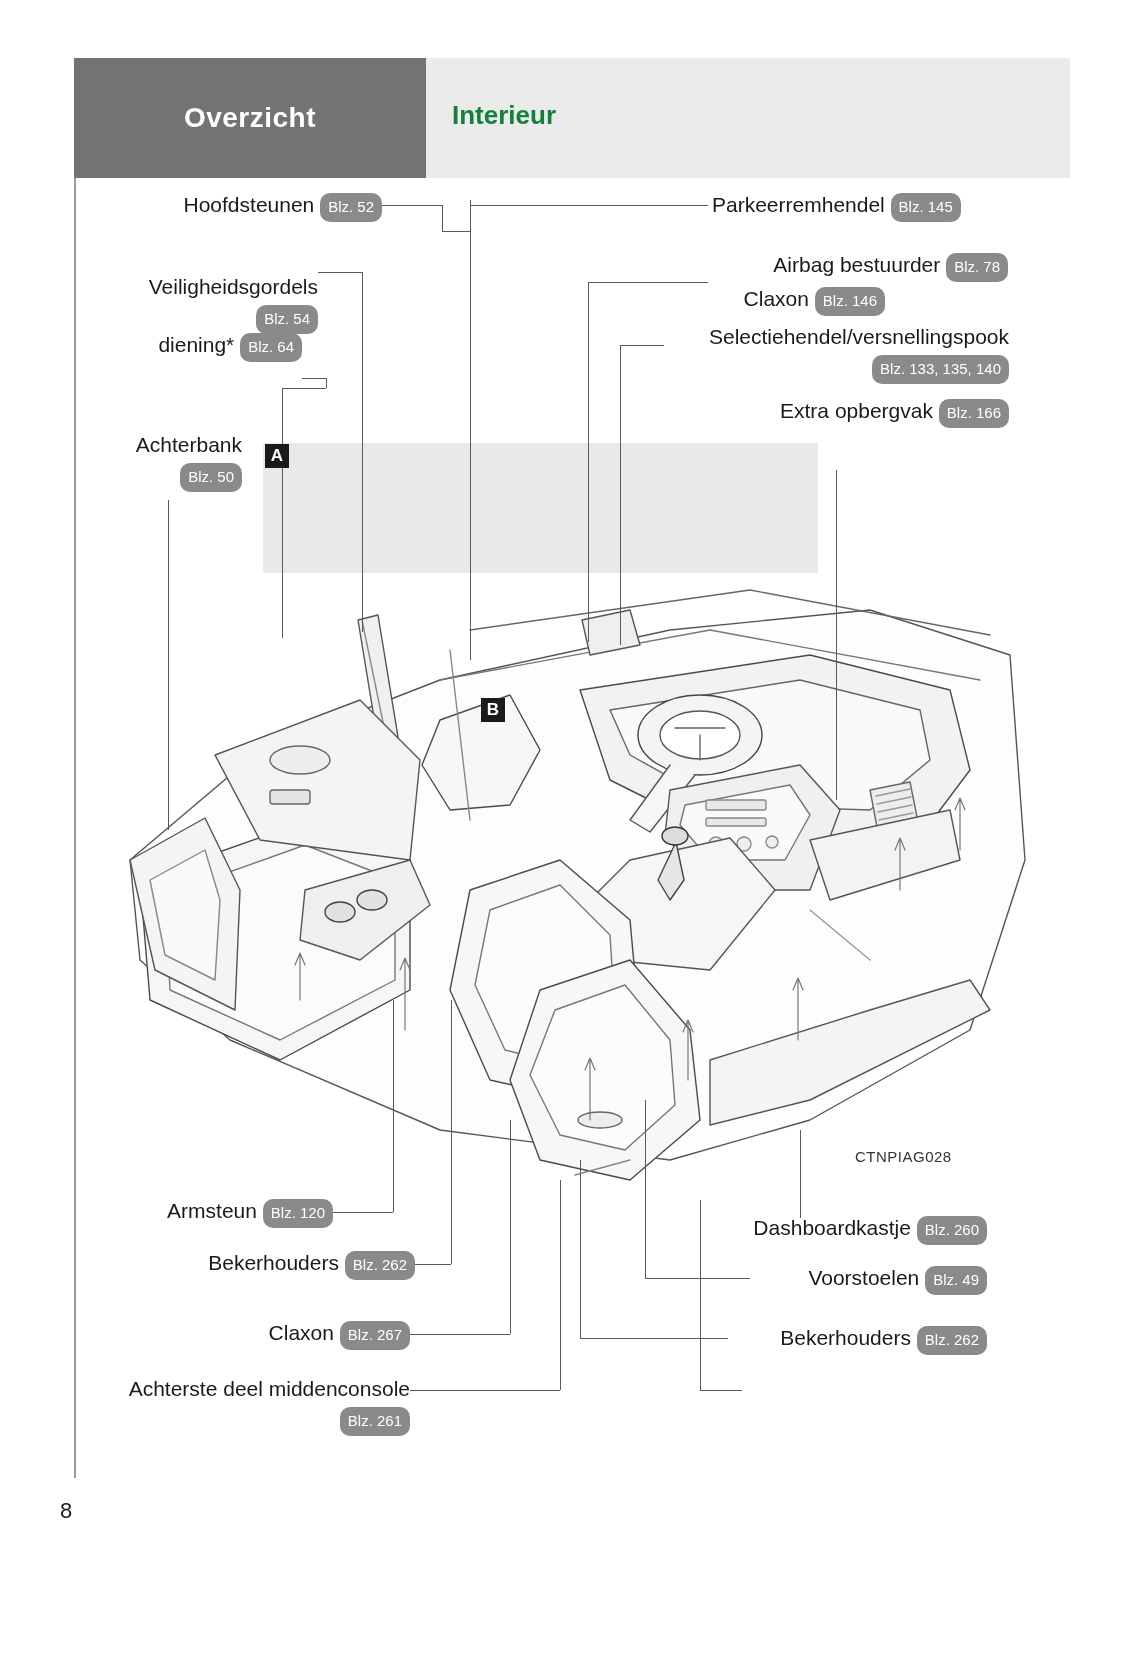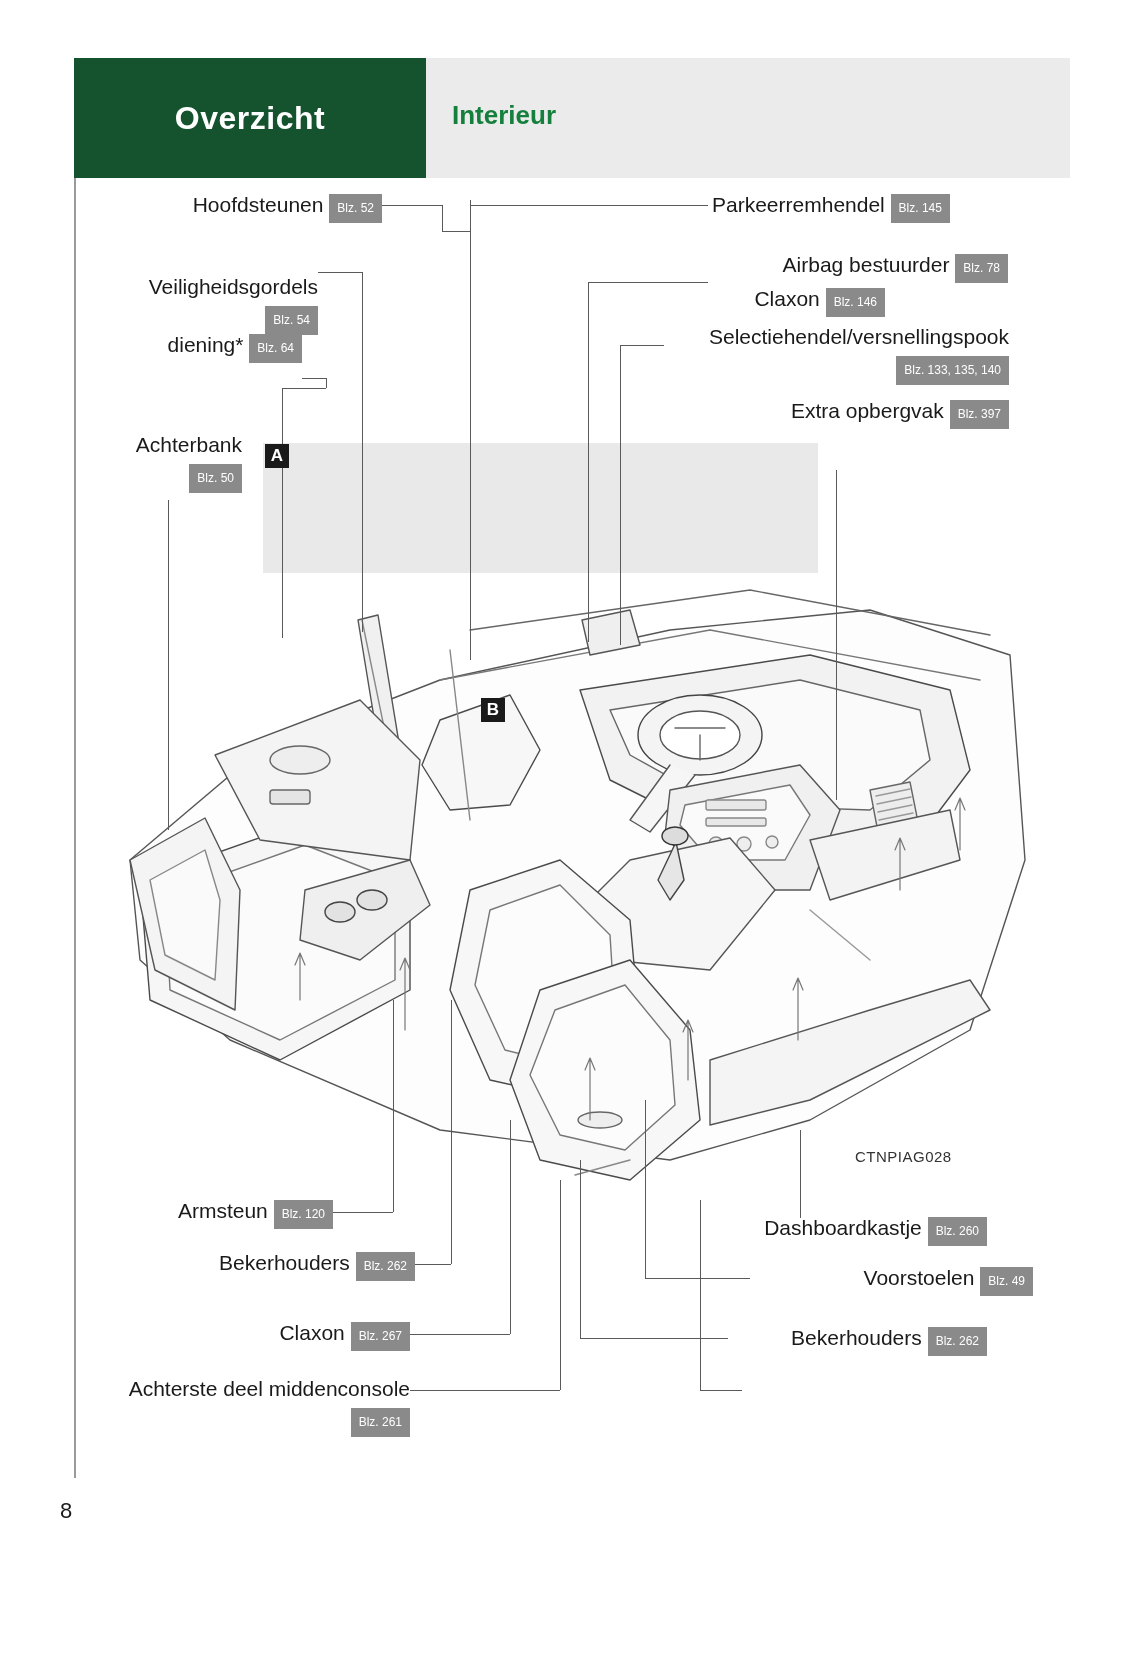--- a/index.html
+++ b/index.html
@@ -35,23 +35,23 @@
     width: 996px;
     height: 120px;
     background: #ebebeb;
   }
   .header-chapter {
     position: absolute;
     left: 0;
     top: 0;
     width: 352px;
     height: 120px;
-    background: #14532d;
+    background: #737373;
     color: #ffffff;
-    font-size: 32px;
+    font-size: 28px;
     font-weight: bold;
     display: flex;
     align-items: center;
     justify-content: center;
     letter-spacing: 0.5px;
   }
   .header-title {
     position: absolute;
     left: 378px;
     top: 42px;
@@ -71,25 +71,26 @@
   .callout.right {
     text-align: right;
   }
   .callout .line {
     display: block;
   }
   .ref {
     display: inline-block;
     background: #8a8a8a;
     color: #ffffff;
-    font-size: 12px;
+    font-size: 15px;
     line-height: 26px;
     padding: 1px 8px 2px 8px;
     vertical-align: 2px;
     white-space: nowrap;
+    border-radius: 10px;
   }
   .lbl {
     display: inline-block;
     vertical-align: 2px;
   }
 
   
   .marker {
     position: absolute;
     background: #1a1a1a;
@@ -349,30 +350,30 @@
     <span class="ref">Blz. 146</span>
   </div>
 
   <div class="callout right" style="left:600px; top:322px; width:409px;">
     <span class="line"><span class="lbl">Selectiehendel/versnellingspook</span></span>
     <span class="line"><span class="ref">Blz. 133, 135, 140</span></span>
   </div>
 
   <div class="callout right" style="left:600px; top:396px; width:409px;">
     <span class="lbl">Extra opbergvak</span>
-    <span class="ref">Blz. 397</span>
+    <span class="ref">Blz. 166</span>
   </div>
 
 
   <div class="callout right" style="left:560px; top:1213px; width:427px;">
     <span class="lbl">Dashboardkastje</span>
     <span class="ref">Blz. 260</span>
   </div>
 
-  <div class="callout right" style="left:560px; top:1263px; width:427px;padding-left:46px;">
+  <div class="callout right" style="left:560px; top:1263px; width:427px;">
     <span class="lbl">Voorstoelen</span>
     <span class="ref">Blz. 49</span>
   </div>
 
   <div class="callout right" style="left:560px; top:1323px; width:427px;">
     <span class="lbl">Bekerhouders</span>
     <span class="ref">Blz. 262</span>
   </div>
 
 

